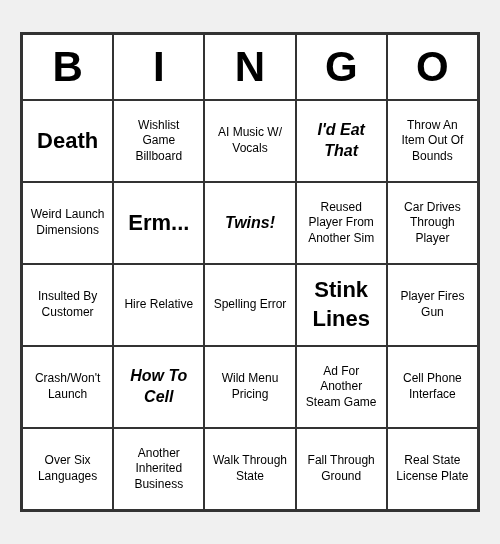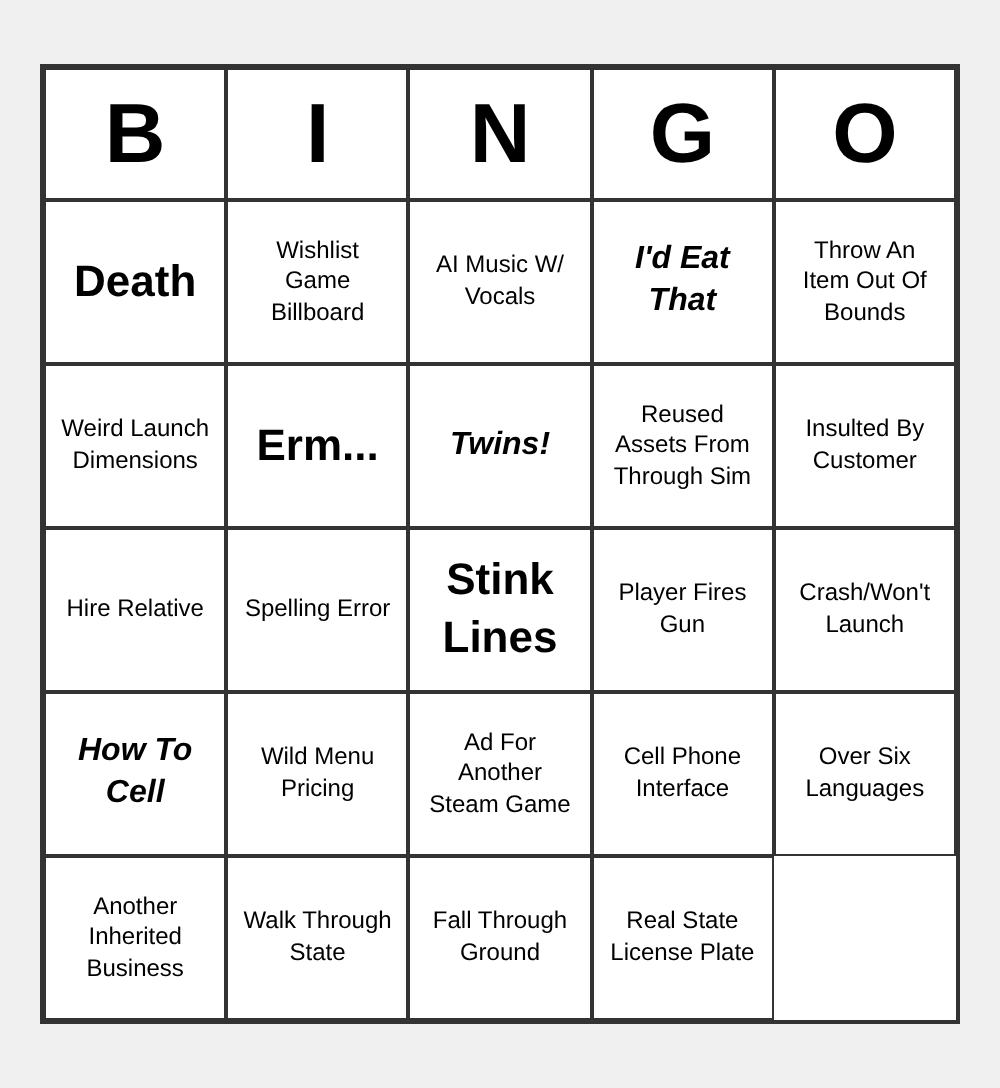--- a/index.html
+++ b/index.html
@@ -66,21 +66,22 @@
     </div>
   <div class="bingo-grid">
   <div class="bingo-cell large-text">Death</div>
       <div class="bingo-cell">Wishlist Game Billboard</div>
       <div class="bingo-cell">AI Music W/ Vocals</div>
       <div class="bingo-cell medium-text">I'd Eat That</div>
       <div class="bingo-cell">Throw An Item Out Of Bounds</div>
       <div class="bingo-cell">Weird Launch Dimensions</div>
       <div class="bingo-cell large-text">Erm...</div>
       <div class="bingo-cell medium-text">Twins!</div>
-      <div class="bingo-cell">Reused Assets From Through Sim</div>
+      <div class="bingo-cell">Reused Player From Another Sim</div>
+      <div class="bingo-cell">Car Drives Through Player</div>
       <div class="bingo-cell">Insulted By Customer</div>
       <div class="bingo-cell">Hire Relative</div>
       <div class="bingo-cell">Spelling Error</div>
       <div class="bingo-cell large-text">Stink Lines</div>
       <div class="bingo-cell">Player Fires Gun</div>
       <div class="bingo-cell">Crash/Won't Launch</div>
       <div class="bingo-cell medium-text">How To Cell</div>
       <div class="bingo-cell">Wild Menu Pricing</div>
       <div class="bingo-cell">Ad For Another Steam Game</div>
       <div class="bingo-cell">Cell Phone Interface</div>

